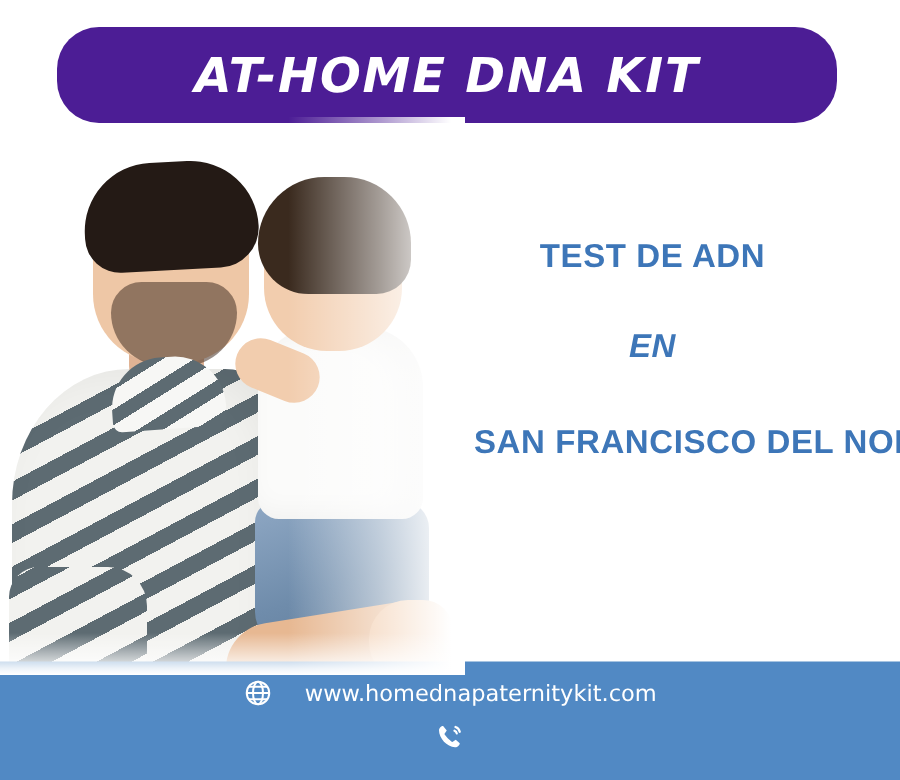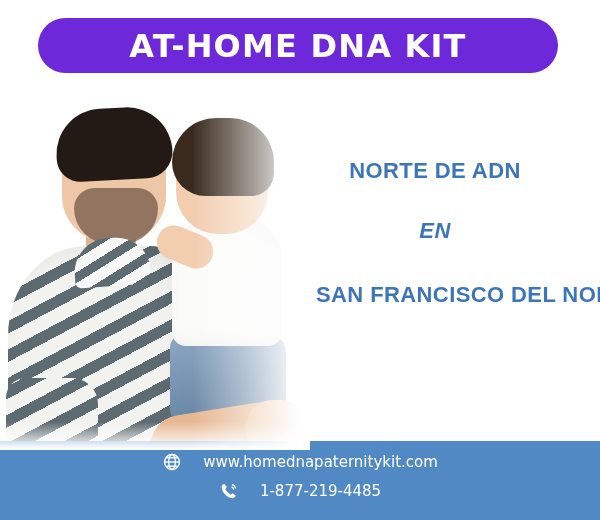--- a/index.html
+++ b/index.html
@@ -17,26 +17,27 @@
     background: #ffffff;
     overflow: hidden;
   }
 
   
   .banner-pill {
     position: absolute;
     left: 38px;
     top: 18px;
     width: 520px;
-    height: 55px;
-    background: #6d28d9;
+    height: 64px;
+    background: #4c1d95;
     border-radius: 28px;
     display: flex;
     align-items: center;
     justify-content: center;
+    font-style: italic;
   }
   .banner-title {
     color: #ffffff;
     font-family: "DejaVu Sans", sans-serif;
     font-size: 32px;
     font-weight: bold;
     letter-spacing: 1.2px;
     line-height: 1;
     white-space: nowrap;
   }
@@ -266,21 +267,21 @@
     <div class="fig kid-arm"></div>
 
     <div class="fig man-arm"></div>
     <div class="fig man-hand"></div>
 
     <div class="photo-fade"></div>
     <div class="photo-fade-bottom"></div>
   </div>
 
   <div class="headline">
-    <div class="line line-1">NORTE DE ADN</div>
+    <div class="line line-1">TEST DE ADN</div>
     <div class="line line-2">EN</div>
     <div class="line line-3">SAN FRANCISCO DEL NORTE</div>
   </div>
 
   <div class="footer">
 
     <div class="footer-row footer-row-1">
       <div class="footer-item">
         <span>
           <svg class="icon" width="20" height="20" viewBox="0 0 24 24" fill="none" stroke="#ffffff" stroke-width="1.6">
@@ -299,19 +300,18 @@
       <div class="footer-item">
         <span>
           <svg class="icon" width="20" height="20" viewBox="0 0 24 24" fill="none" stroke="#ffffff" stroke-width="1.8" stroke-linecap="round">
             <path d="M6.5 3.5 C5 3.5 3.2 5 3.2 7 C3.2 13.5 9.5 20.3 16 20.6
                      C18 20.7 19.8 19 19.8 17.4 L16.6 14.6 L13.9 16.4
                      C12 15.2 8.6 11.8 7.5 9.9 L9.4 7.2 Z" fill="#ffffff" stroke="none"></path>
             <path d="M16.4 4.4 C18.2 5 19.4 6.4 19.8 8.2"></path>
             <path d="M15.6 7.4 C16.6 7.8 17.2 8.5 17.4 9.5"></path>
           </svg>
         </span>
-        <span class="footer-text">1-877-219-4485</span>
       </div>
 
     </div>
 
   </div>
 </div>
 
 </body></html>

